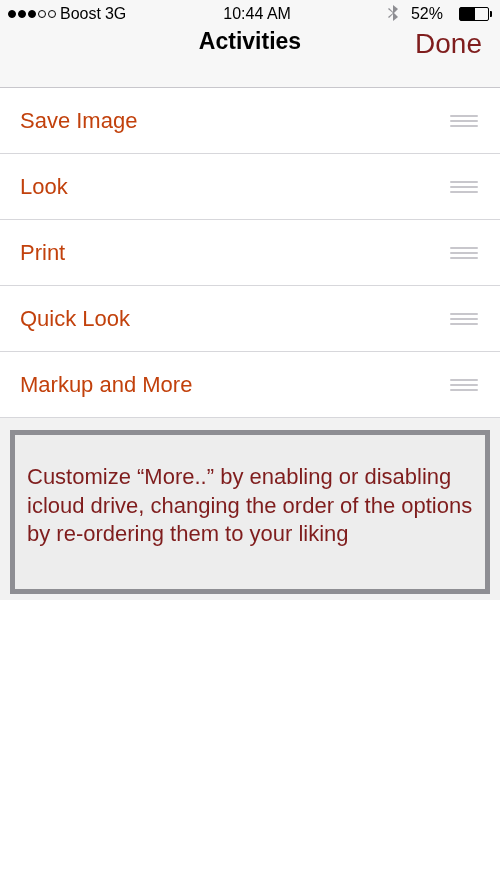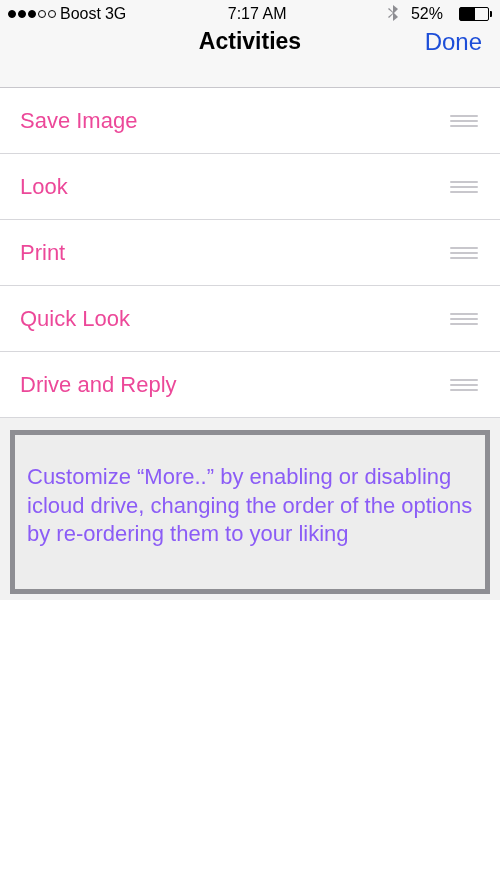--- a/index.html
+++ b/index.html
@@ -40,32 +40,32 @@
       height: 60px;
       display: flex;
       align-items: flex-start;
       justify-content: center;
       position: relative;
       background: #f7f7f7;
       border-bottom: 1px solid #c8c7cc;
     }
     .nav-title { font-size: 23px; font-weight: 600; }
     .nav-done {
-      position: absolute; right: 18px; color: #1d4ed8; font-size: 24px;
+      position: absolute; right: 18px; color: #7f1d1d; font-size: 28px;
     }
 
     .list { background: #fff; }
     .row {
       display: flex;
       align-items: center;
       height: 66px;
       padding: 0 18px 0 20px;
       border-bottom: 1px solid #d7d7db;
       font-size: 22px;
-      color: #ec4899;
+      color: #c2410c;
     }
     .row-label { flex: 1; }
     .toggle {
       width: 64px; height: 38px; border-radius: 19px; position: relative;
       background: #4cd964; margin-right: 18px;
       box-shadow: inset 0 0 0 1px rgba(0,0,0,0.05);
     }
     .toggle .knob {
       width: 34px; height: 34px; background: #fff; border-radius: 50%;
       position: absolute; top: 2px; right: 2px;
@@ -76,41 +76,41 @@
     }
     .drag-handle .bar {
       width: 28px; height: 2px; background: #c8c7cc; border-radius: 1px;
     }
 
     .callout-wrap { padding: 12px 10px 6px; background: #f2f2f2; }
     .callout {
       border: 5px solid #8e8e93;
       background: #ededed;
       padding: 28px 12px 40px;
-      color: #8b5cf6;
+      color: #7f1d1d;
       font-size: 22px;
       line-height: 1.3;
     }
   </style>
 </head>
 <body>
 
 <div class="status-bar">
   <div class="status-left">
     <div class="signal-dots">
       <div class="dot filled"></div>
         <div class="dot filled"></div>
         <div class="dot filled"></div>
         <div class="dot"></div>
         <div class="dot"></div>
     </div>
     <span class="carrier">Boost</span>
     <span class="network">3G</span>
   </div>
-  <div class="time">7:17 AM</div>
+  <div class="time">10:44 AM</div>
   <div class="status-right">
     <span class="bluetooth-icon">
       <svg width="11" height="16" viewBox="0 0 11 16">
           <path d="M5 0 L10 4 L6 8 L10 12 L5 16 L5 9 L1 13 L0 12 L5 8 L0 4 L1 3 L5 7 Z" fill="#8e8e93"></path>
         </svg>
     </span>
     <span class="battery-pct">52%</span>
     <div class="battery">
       <div class="battery-body">
           <div class="battery-fill"></div>
@@ -158,21 +158,21 @@
     <span class="row-label">Quick Look</span>
     <div class="drag-handle">
         <div class="bar"></div>
         <div class="bar"></div>
         <div class="bar"></div>
       </div>
   </div>
 
 
   <div class="row">
-    <span class="row-label">Drive and Reply</span>
+    <span class="row-label">Markup and More</span>
     <div class="drag-handle">
         <div class="bar"></div>
         <div class="bar"></div>
         <div class="bar"></div>
       </div>
   </div>
 
 
 </div>
 

